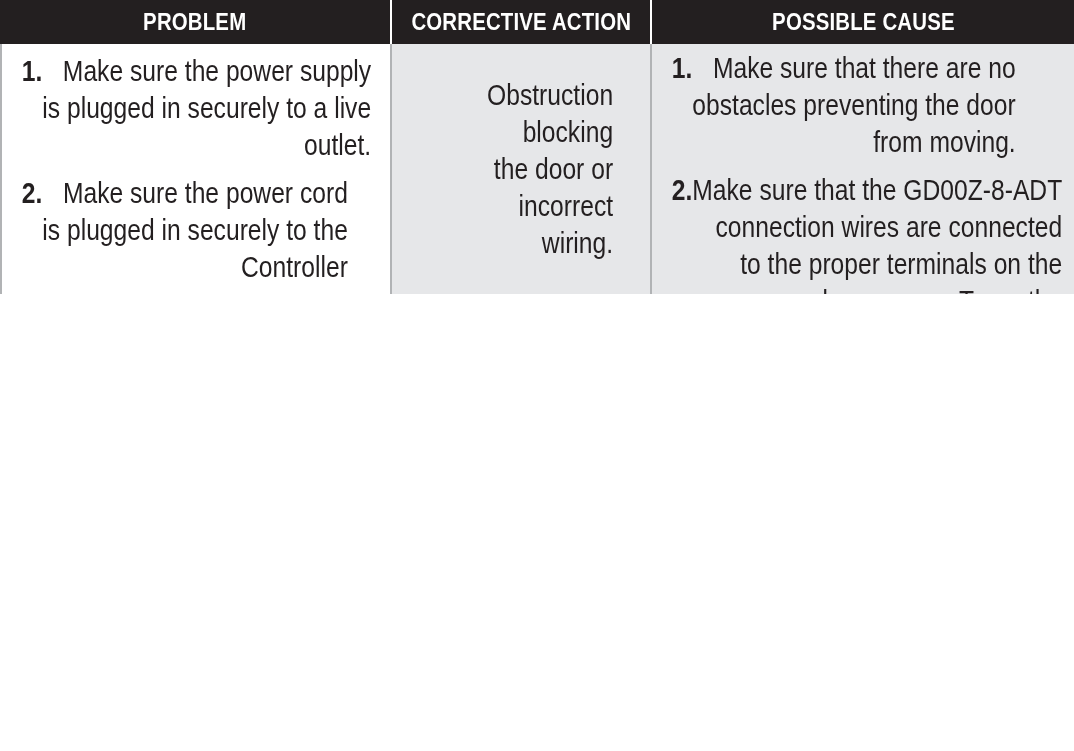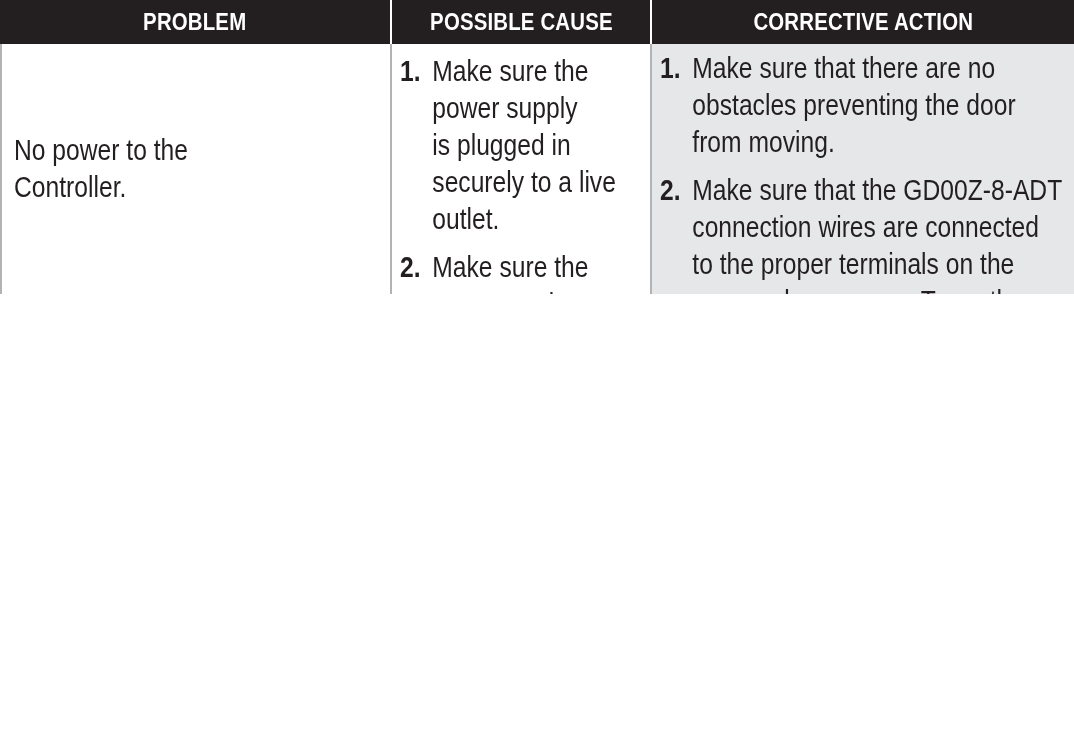--- a/index.html
+++ b/index.html
@@ -13,20 +13,21 @@
     overflow: hidden;
     font-family: "Liberation Sans", sans-serif;
     color: #231f20;
   }
   .tbl {
     display: grid;
     grid-template-columns: 390px 260px 424px;
     grid-template-rows: 44px 250px 457px;
     width: 1074px;
     height: 656px;
+    text-align: right;
   }
   .cell {
     box-sizing: border-box;
     overflow: hidden;
   }
   
   .hcell {
     background: #231f20;
     color: #ffffff;
     display: flex;
@@ -85,47 +86,48 @@
 </style>
 </head>
 <body>
 
 <div class="tbl">
 
   <div class="cell hcell">
     <span class="hlabel">PROBLEM</span>
   </div>
   <div class="cell hcell sep">
+    <span class="hlabel">CORRECTIVE ACTION</span>
+  </div>
+  <div class="cell hcell sep">
     <span class="hlabel">POSSIBLE CAUSE</span>
   </div>
-  <div class="cell hcell sep">
-    <span class="hlabel">CORRECTIVE ACTION</span>
-  </div>
 
-  <div class="cell bcell sep vcenter">
-    <div class="cond">No power to the
-Controller.</div>
-  </div>
   <div class="cell bcell sep actions">
     <div class="actions-inner">
       <div class="action-item">
         <span class="action-num">1.</span>
         <span class="action-text">Make sure the power supply
 is plugged in securely to a live
 outlet.</span>
       </div>
       <div class="action-item">
         <span class="action-num">2.</span>
         <span class="action-text">Make sure the power cord
 is plugged in securely to the
 Controller</span>
       </div>
     </div>
   </div>
 
+  <div class="cell bcell alt sep vcenter">
+    <div class="cond">Obstruction blocking
+the door or incorrect
+wiring.</div>
+  </div>
   <div class="cell bcell alt sep actions" style="padding-top:6px;">
     <div class="actions-inner">
       <div class="action-item">
         <span class="action-num">1.</span>
         <span class="action-text">Make sure that there are no
 obstacles preventing the door
 from moving.</span>
       </div>
       <div class="action-item">
         <span class="action-num">2.</span>

